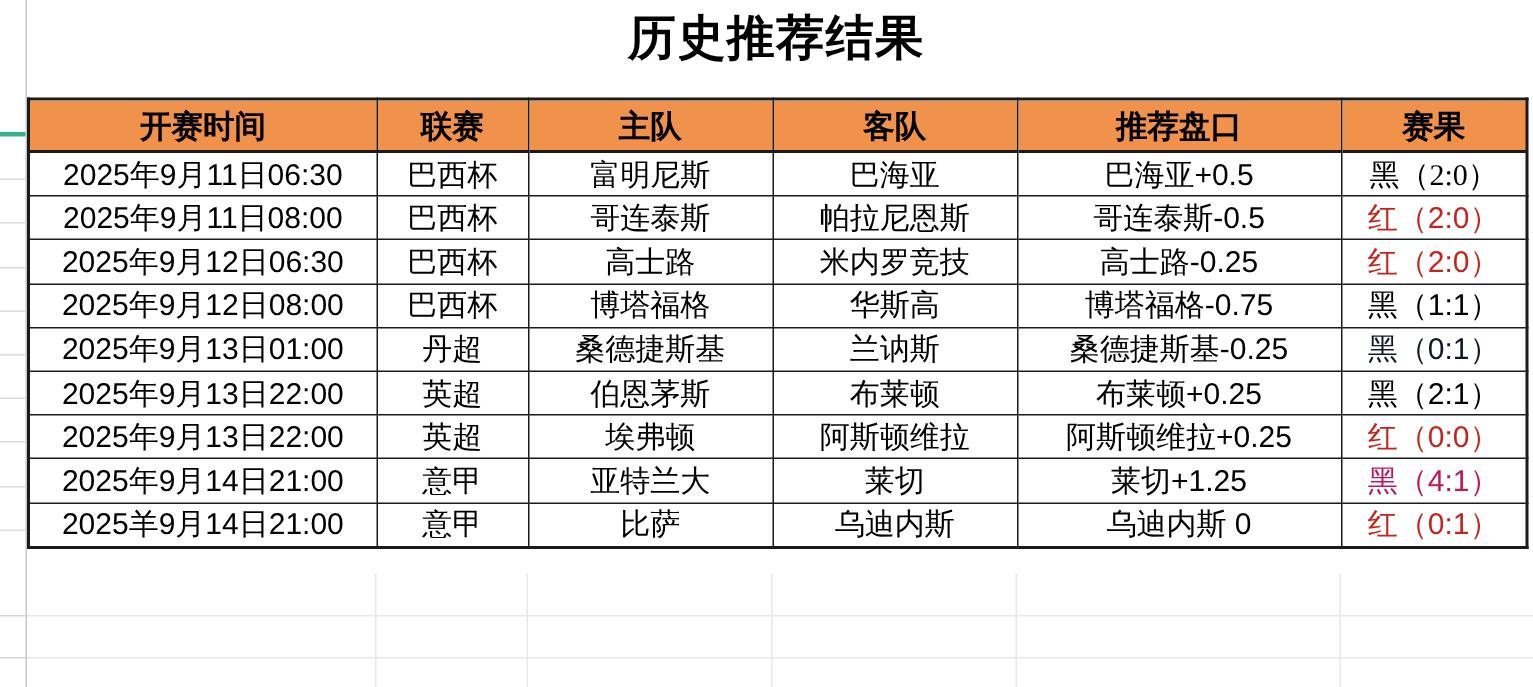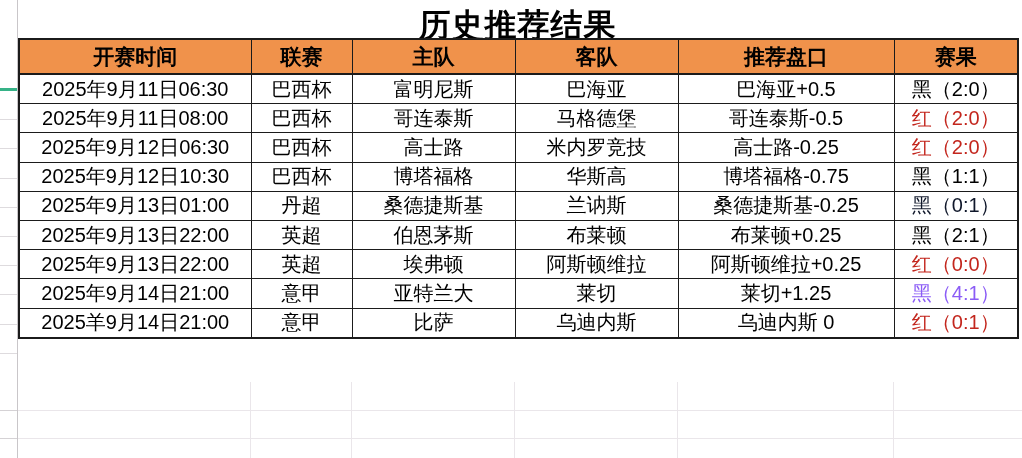--- a/index.html
+++ b/index.html
@@ -27,21 +27,21 @@
   .gutter-row-line{
     position:absolute;left:0;width:17px;height:1px;
     background:#dedbde;
   }
   .accent-green{
     position:absolute;left:0;top:88px;width:17px;height:3px;
     background:var(--accent-green);
   }
   
   .sheet-table{
-    position:absolute;left:18px;top:38px;
+    position:absolute;left:18px;top:65px;
     border-collapse:collapse;table-layout:fixed;
     width:999px;
     border:2px solid var(--border-col);
   }
   .sheet-table th,.sheet-table td{
     border:1px solid var(--border-col);
     text-align:center;vertical-align:middle;
     white-space:nowrap;overflow:hidden;
     padding:0 2px;
   }
@@ -106,40 +106,40 @@
         <th>赛果</th>
       </tr>
     </thead>
     <tbody>
         <tr>
           <td>2025年9月11日06:30</td>
           <td>巴西杯</td>
           <td>富明尼斯</td>
           <td>巴海亚</td>
           <td>巴海亚+0.5</td>
-          <td style="color: rgb(0, 0, 0);">黑（2:0）</td>
+          <td style="color: rgb(0, 0, 0); font-family: Liberation Serif, serif;">黑（2:0）</td>
         </tr>
         <tr>
           <td>2025年9月11日08:00</td>
           <td>巴西杯</td>
           <td>哥连泰斯</td>
-          <td>马格德堡</td>
+          <td>帕拉尼恩斯</td>
           <td>哥连泰斯-0.5</td>
           <td style="color: rgb(195, 38, 29);">红（2:0）</td>
         </tr>
         <tr>
           <td>2025年9月12日06:30</td>
           <td>巴西杯</td>
           <td>高士路</td>
           <td>米内罗竞技</td>
           <td>高士路-0.25</td>
           <td style="color: rgb(195, 38, 29);">红（2:0）</td>
         </tr>
         <tr>
-          <td>2025年9月12日10:30</td>
+          <td>2025年9月12日08:00</td>
           <td>巴西杯</td>
           <td>博塔福格</td>
           <td>华斯高</td>
           <td>博塔福格-0.75</td>
           <td style="color: rgb(0, 0, 0);">黑（1:1）</td>
         </tr>
         <tr>
           <td>2025年9月13日01:00</td>
           <td>丹超</td>
           <td>桑德捷斯基</td>
@@ -162,21 +162,21 @@
           <td>阿斯顿维拉</td>
           <td>阿斯顿维拉+0.25</td>
           <td style="color: rgb(195, 38, 29);">红（0:0）</td>
         </tr>
         <tr>
           <td>2025年9月14日21:00</td>
           <td>意甲</td>
           <td>亚特兰大</td>
           <td>莱切</td>
           <td>莱切+1.25</td>
-          <td style="color: #8b5cf6;">黑（4:1）</td>
+          <td style="color: #be185d;">黑（4:1）</td>
         </tr>
         <tr>
           <td>2025羊9月14日21:00</td>
           <td>意甲</td>
           <td>比萨</td>
           <td>乌迪内斯</td>
           <td>乌迪内斯 0</td>
           <td style="color: rgb(195, 38, 29);">红（0:1）</td>
         </tr>
       </tbody>

